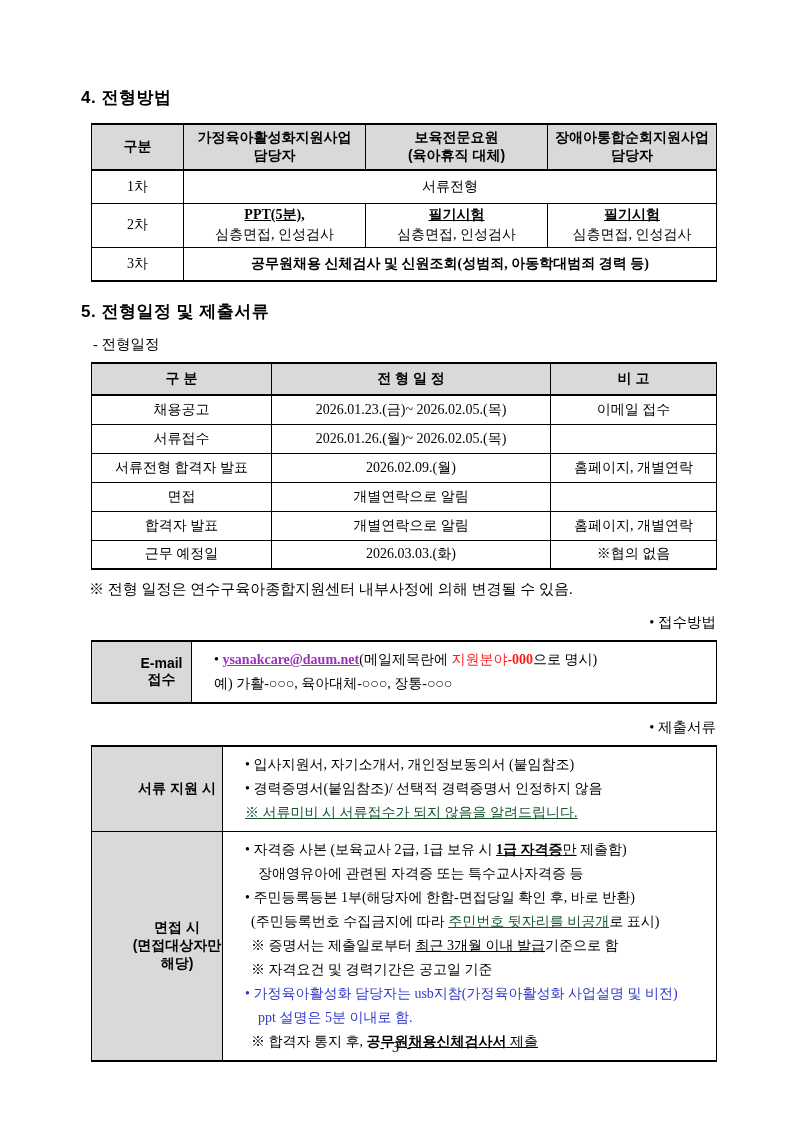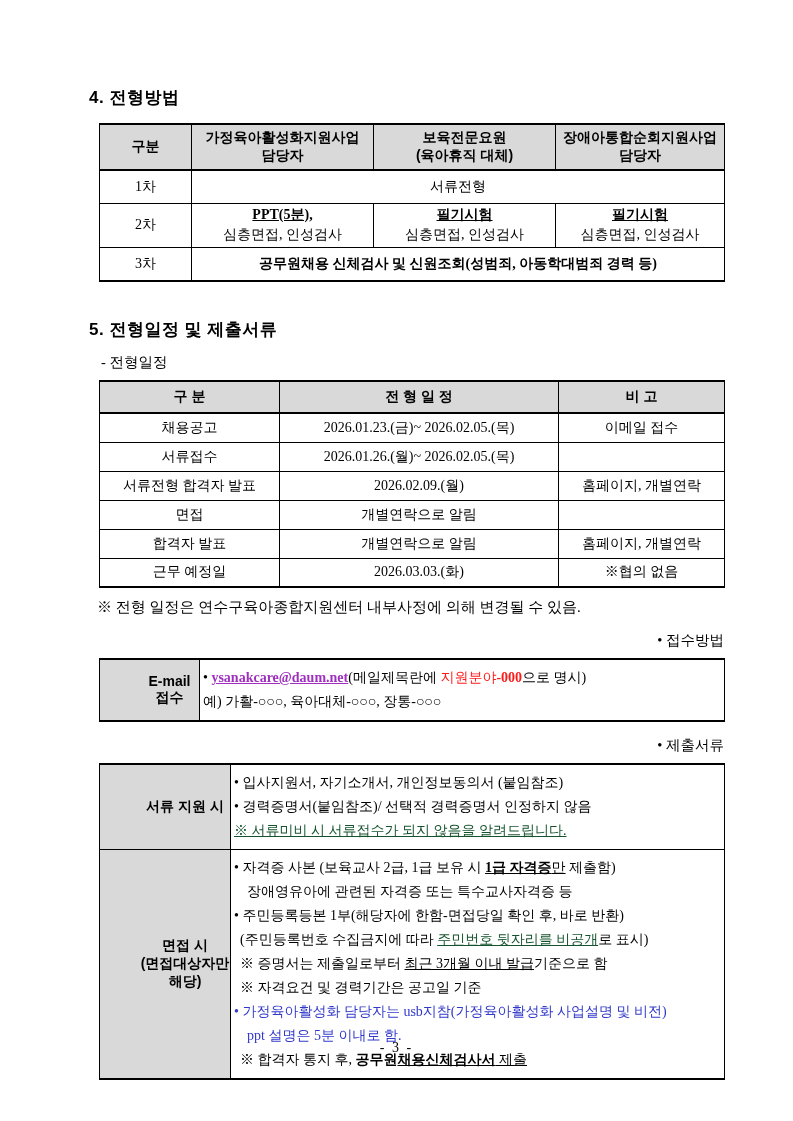--- a/index.html
+++ b/index.html
@@ -5,50 +5,50 @@
   * { margin:0; padding:0; box-sizing:border-box; }
   html,body { background:#808080; }
   .page {
     position:relative;
     width:793px; height:1121px;
     background:#ffffff;
     font-family:"Liberation Serif","DejaVu Serif",serif;
     color:#000;
     overflow:hidden;
   }
-  .content { position:absolute; left:99px; top:0; width:625px; }
+  .content { position:absolute; left:91px; top:0; width:625px; }
 
   .sec-title {
     font-family:"Liberation Sans","DejaVu Sans",sans-serif;
     font-weight:bold; font-size:17px; letter-spacing:0.5px;
     margin-left:-10px;
   }
   .sec4-title { margin-top:86px; }
-  .sec5-title { margin-top:36px; }
+  .sec5-title { margin-top:18px; }
   .sub-dash { font-size:14.5px; margin:12px 0 8px 2px; }
   .bullet-line { font-size:14.5px; margin:14px 0 8px 10px;text-align:right; }
 
   table { border-collapse:collapse; width:625px; table-layout:fixed; }
   table.tbl { border-top:2.5px solid #000; border-bottom:2.5px solid #000; }
   .tbl td { border:1px solid #000; font-size:14px; vertical-align:middle; }
   .tbl tr.head td { background:#d9d9d9; font-weight:bold; border-bottom:2px solid #000; text-align:center; font-family:"Liberation Sans","DejaVu Sans",sans-serif; }
   .tbl td.c { text-align:center;margin-top:48px; }
   .tbl td.gray { background:#d9d9d9; font-weight:bold; text-align:center; font-family:"Liberation Sans","DejaVu Sans",sans-serif;padding-left:40px; }
 
   .m1 { margin-top:14px; }
   .b { font-weight:bold; }
   .u { text-decoration:underline; }
   .red { color:#14532d; }
   .red2 { color:#ff1a1a; }
   .blue { color:#3038c8; }
   .small-gap { line-height:1.45; }
 
   .note-line { font-size:15px; margin:10px 0 0 -2px; }
 
-  .cell-pad { padding:6px 3px; }
+  .cell-pad { padding:6px 22px; }
   .cell-pad div { line-height:24px; }
   .indent1 { padding-left:13px; }
   .indent2 { padding-left:6px; }
 
   .footer {
     position:absolute; left:0; width:793px; top:1040px;
     text-align:center; font-size:14px; letter-spacing:2px;
     font-family:"Liberation Serif","DejaVu Serif",serif;
   }
   a.email { color:#a02fc0; font-weight:bold; text-decoration:underline; }

